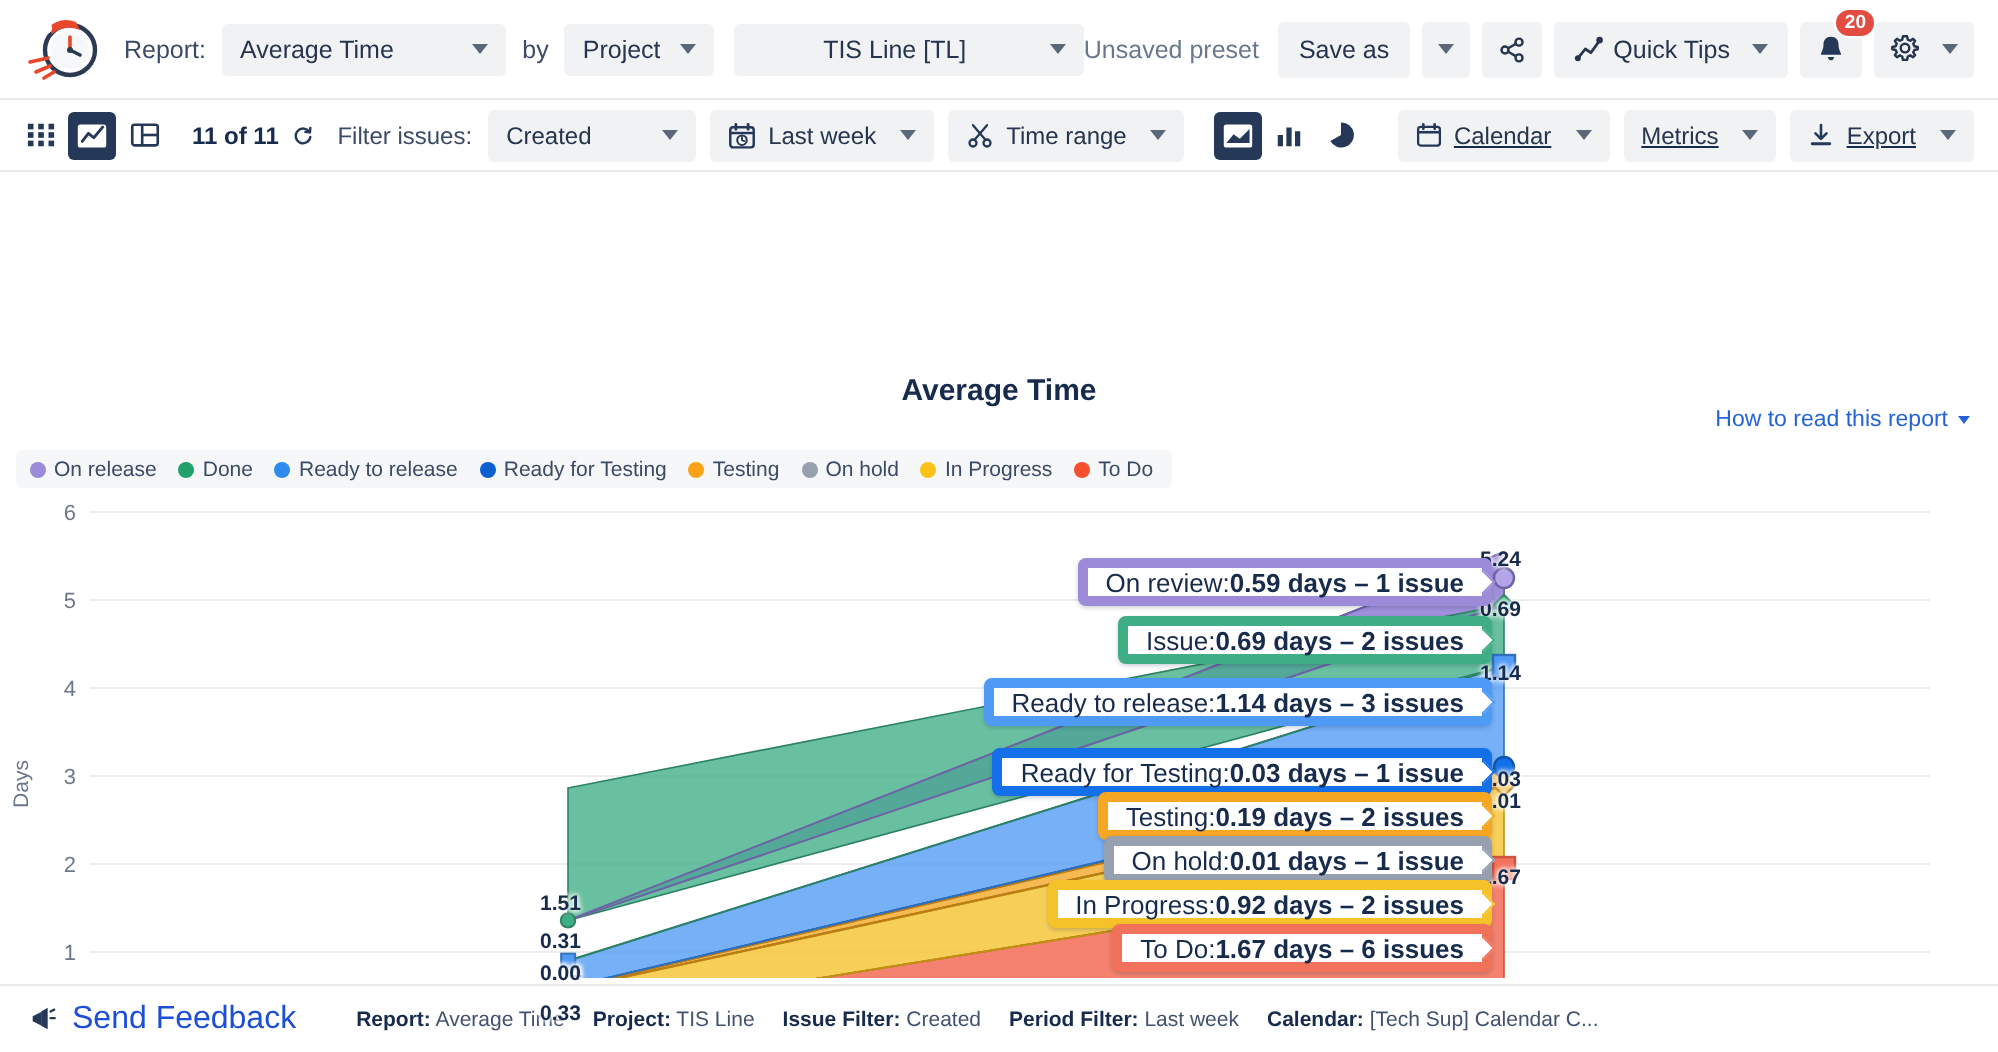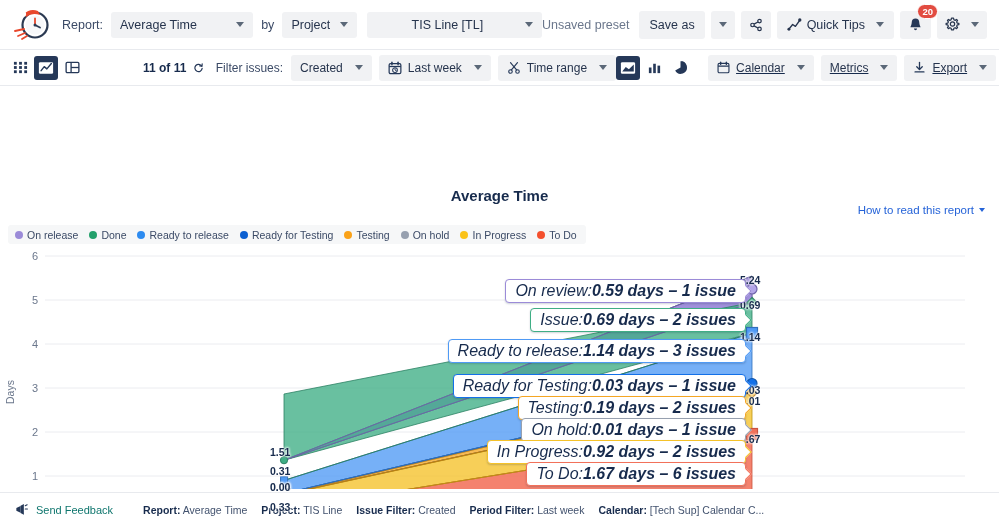--- a/index.html
+++ b/index.html
@@ -78,21 +78,21 @@
     padding: 0 12px 0 8px;
   }
   .iconset { display: flex; align-items: center; gap: 2px; }
   .isq {
     width: 24px; height: 24px; border-radius: 3px;
     display: flex; align-items: center; justify-content: center;
     cursor: pointer;
   }
   .isq.active { background: #253858; }
   .cnt { font-size: 12px; color: #5b6878; margin-left: 12px; white-space: nowrap; }
-  .cnt b { color: #172b4d; font-weight: bold; margin-left: 47px; }
+  .cnt b { color: #172b4d; font-weight: bold; }
   .filtlbl { font-size: 12px; color: #3b4a66; margin: 0 8px 0 12px; white-space: nowrap; }
   .ddl-sm {
     background: #f1f2f4; border-radius: 3px; height: 26px;
     display: flex; align-items: center; gap: 6px;
     padding: 0 9px; font-size: 12px; color: #26344d;
     cursor: pointer; user-select: none; white-space: nowrap;
   }
   .ddl-created { width: 104px; justify-content: space-between; }
   .ddl-sm + .ddl-sm { margin-left: 7px; }
 
@@ -121,30 +121,29 @@
   .lgtx { font-size: 10.5px; color: #3b4a66; white-space: nowrap; }
 
   .plot { position: absolute; left: 0; top: 155px; width: 999px; height: 248px; }
 
   svg.chart { position: absolute; left: 0; top: 0; }
 
   
   .tip {
     position: absolute;
     background: #ffffff;
-    border: 1px solid #b91c1c;
+    border: 5px solid #b91c1c;
     border-radius: 4px;
     height: 24px;
     display: flex; align-items: center;
     padding: 0 9px;
-    font-size: 16px; color: #172b4d;
+    font-size: 13px; color: #172b4d;
     white-space: nowrap;
     box-shadow: 0 1px 2px rgba(9,30,66,.20);
     z-index: 5;
-    font-style: italic;
   }
   .tip b { font-weight: bold; }
   .tip .tarrow {
     position: absolute; right: -5px; top: 50%;
     margin-top: -4px; width: 8px; height: 8px;
     background: #fff;
     border-right: 1px solid #c6cbd4;
     border-top: 1px solid #c6cbd4;
     transform: rotate(45deg);
   }
@@ -156,21 +155,21 @@
   }
 
   
   .footer {
     position: absolute; left: 0; bottom: 0; width: 999px; height: 34px;
     border-top: 1px solid #e8eaee;
     display: flex; align-items: center;
     padding: 0 12px 0 14px;
     background: #fff;
   }
-  .feedback { display: flex; align-items: center; gap: 7px; font-size: 11px; color: #0f766e; cursor: pointer; margin-right: 30px; }
+  .feedback { display: flex; align-items: center; gap: 7px; font-size: 16px; color: #1d4ed8; cursor: pointer; margin-right: 30px; }
   .fmeta { font-size: 10.5px; color: #42526e; margin-right: 14px; white-space: nowrap; }
   .fmeta b { font-weight: bold; color: #172b4d; }
 </style>
 </head>
 <body>
 
 <div class="topbar">
   <div class="logo">
     <svg width="48" height="40" viewBox="0 0 48 40">
       <g>

